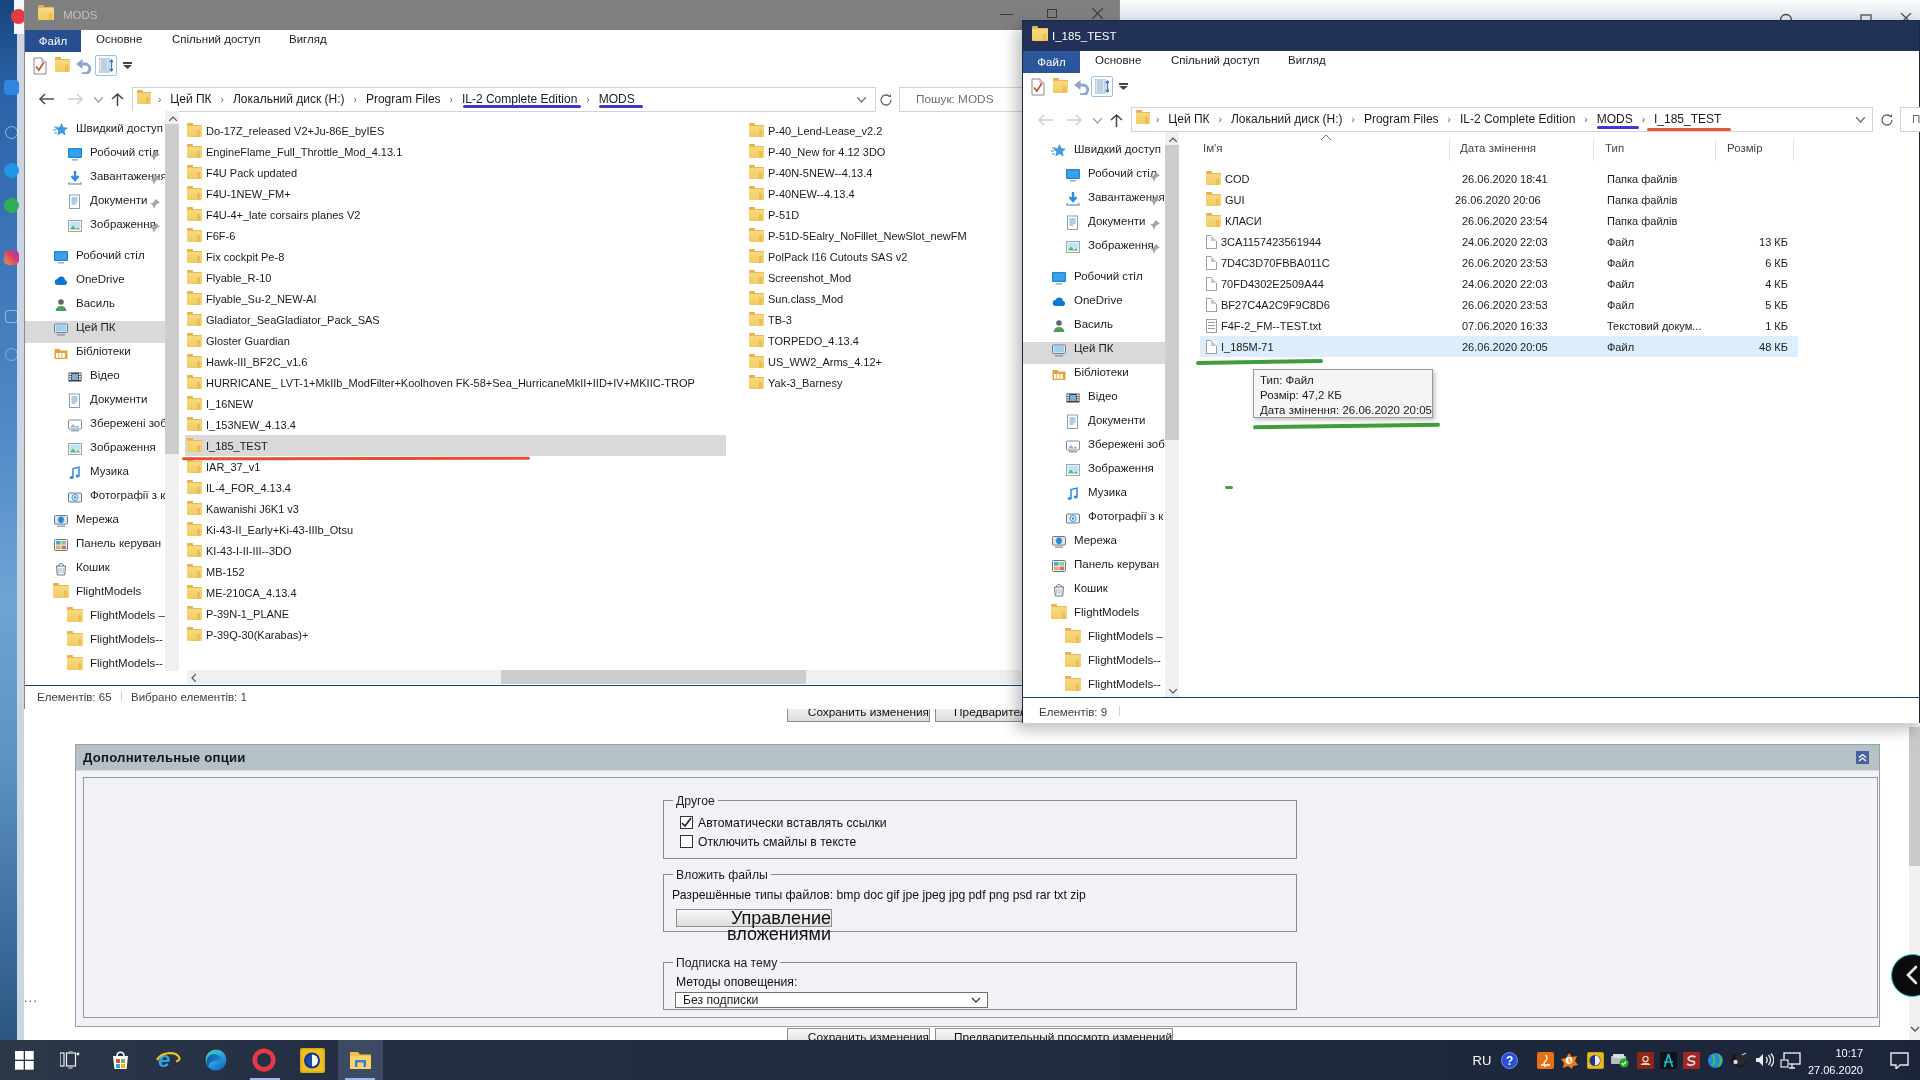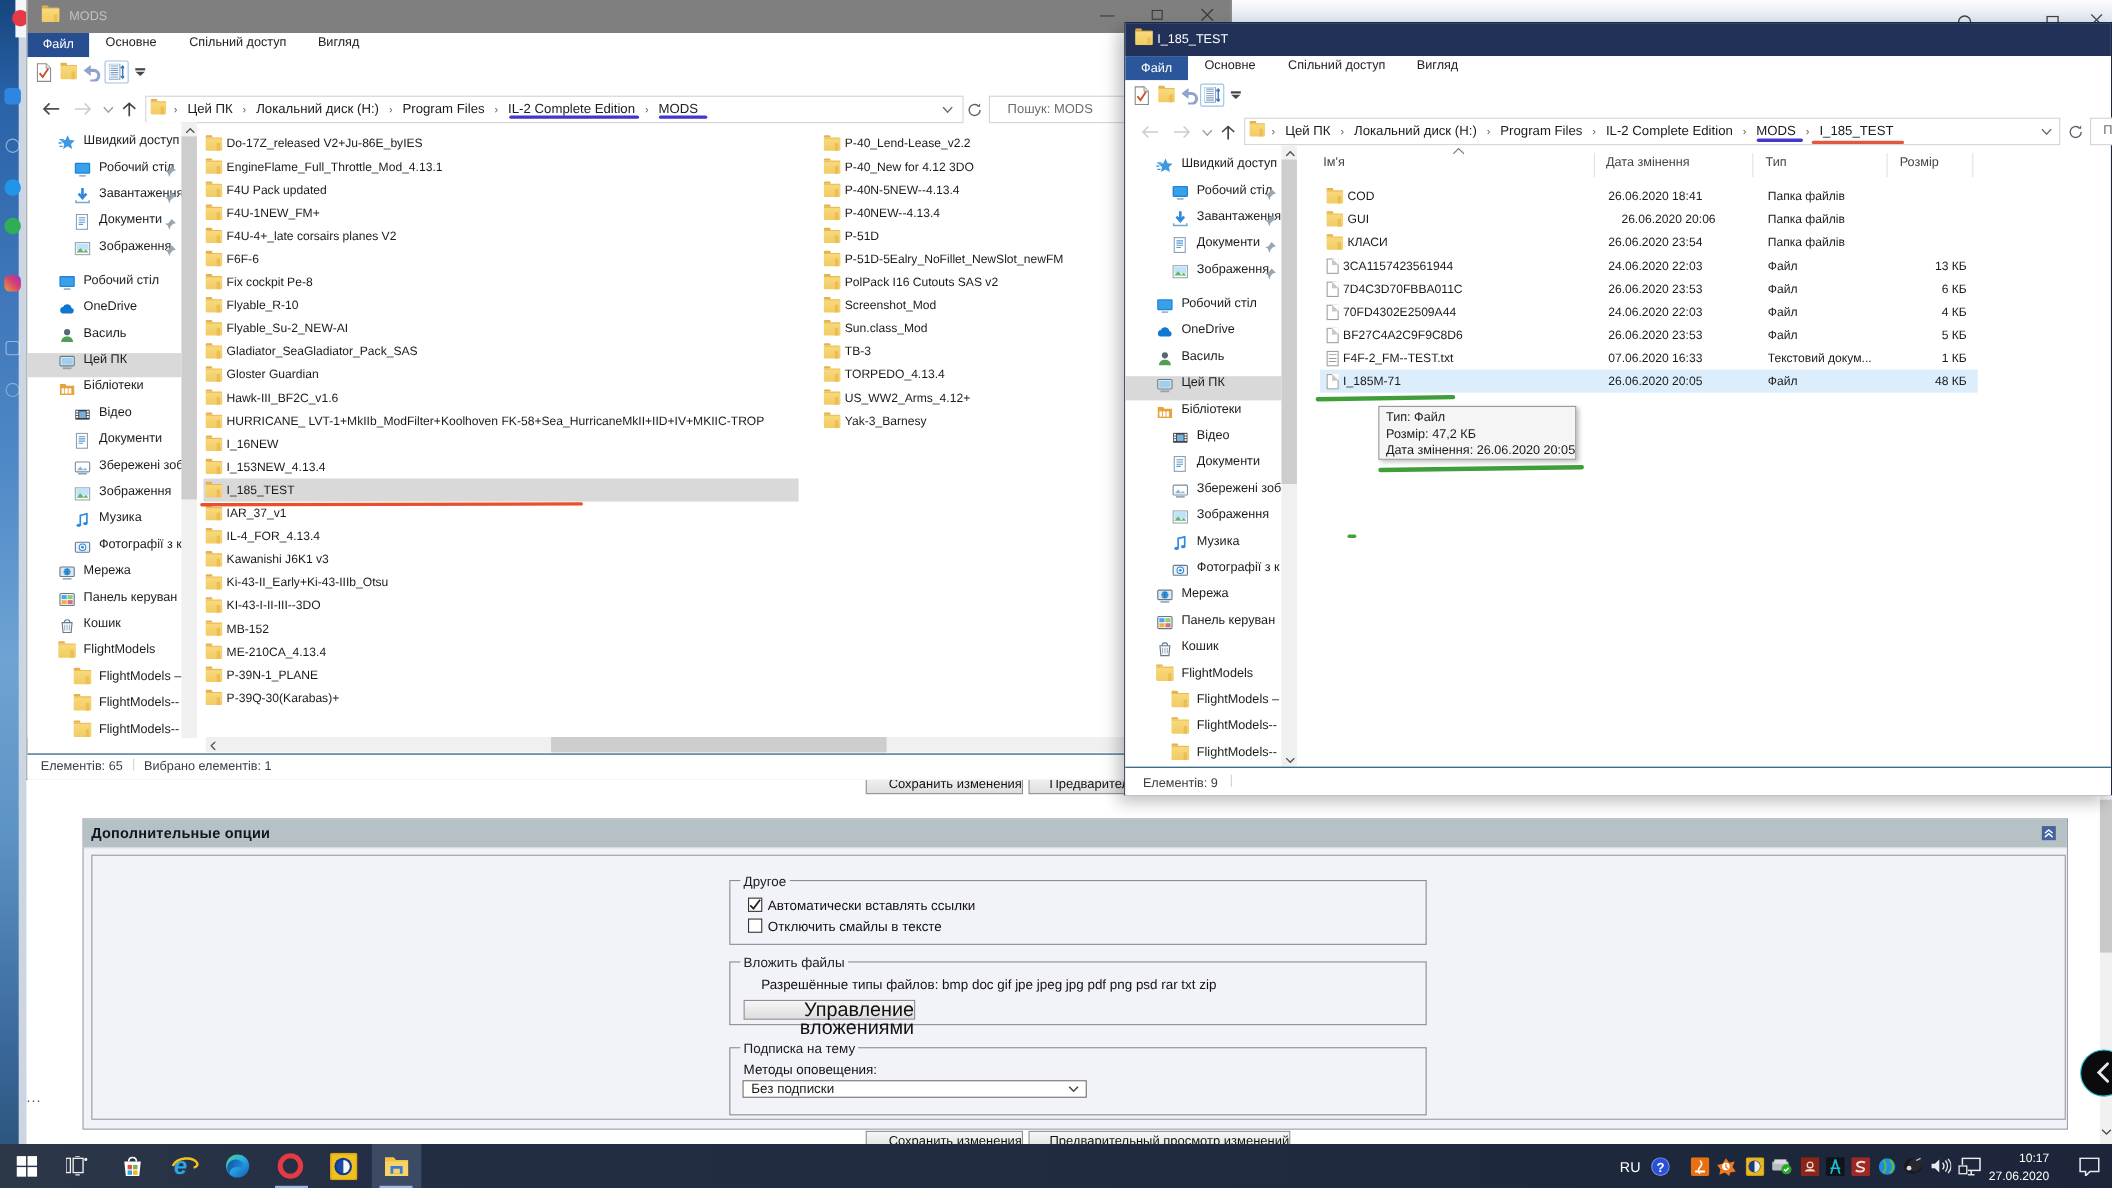--- a/index.html
+++ b/index.html
@@ -103,24 +103,24 @@
         <span>Другое</span>
       <div class="cb" style="left:16px;top:15px"><svg width="11" height="11">
             <path d="M1 6l3 3 6-8" stroke="#222" stroke-width="1.6" fill="none"></path>
           </svg></div>
       <div class="cl" style="left:34px;top:15px">Автоматически вставлять ссылки</div>
       <div class="cb" style="left:16px;top:34px"></div>
       <div class="cl" style="left:34px;top:34px">Отключить смайлы в тексте</div>
     </div>
     <div class="fs" style="left:587px;top:129px;width:634px;height:58px">
         <span>Вложить файлы</span>
-      <div class="cl" style="left:28px;top:13px">Разрешённые типы файлов: bmp doc gif jpe jpeg jpg pdf png psd rar txt zip</div>
+      <div class="cl" style="left:8px;top:13px">Разрешённые типы файлов: bmp doc gif jpe jpeg jpg pdf png psd rar txt zip</div>
       <div class="gbtn" style="left:12px;top:34px;width:156px;height:18px;line-height:16px;font-size:18px">Управление вложениями</div>
     </div>
-    <div class="fs" style="left:587px;top:207px;width:634px;height:62px">
+    <div class="fs" style="left:587px;top:217px;width:634px;height:48px">
         <span>Подписка на тему</span>
       <div class="cl" style="left:12px;top:12px">Методы оповещения:</div>
       <div style="position:absolute;left:11px;top:29px;width:313px;height:16px;background:#fff;border:1px solid #707070;font-size:12.2px;line-height:15px;padding-left:7px">Без подписки
         <svg style="position:absolute;right:6px;top:4px" width="10" height="7">
             <path d="M1 1l4 4 4-4" stroke="#444" stroke-width="1.4" fill="none"></path>
           </svg>
       </div>
     </div>
   </div>
 
@@ -690,21 +690,21 @@
         <span style="width:240px;overflow:hidden">COD</span>
         <span style="position:absolute;left:256px">26.06.2020 18:41</span>
         <span style="position:absolute;left:401px">Папка файлів</span>
         <span style="position:absolute;left:500px;width:82px;text-align:right"></span>
       </div>
       <div class="li" style="position:relative;width:620px">
         <span class="ic">
           <div class="fo"></div>
         </span>
         <span style="width:240px;overflow:hidden">GUI</span>
-        <span style="position:absolute;left:268px">26.06.2020 20:06</span>
+        <span style="position:absolute;left:249px">26.06.2020 20:06</span>
         <span style="position:absolute;left:401px">Папка файлів</span>
         <span style="position:absolute;left:500px;width:82px;text-align:right"></span>
       </div>
       <div class="li" style="position:relative;width:620px">
         <span class="ic">
           <div class="fo"></div>
         </span>
         <span style="width:240px;overflow:hidden">КЛАСИ</span>
         <span style="position:absolute;left:256px">26.06.2020 23:54</span>
         <span style="position:absolute;left:401px">Папка файлів</span>

